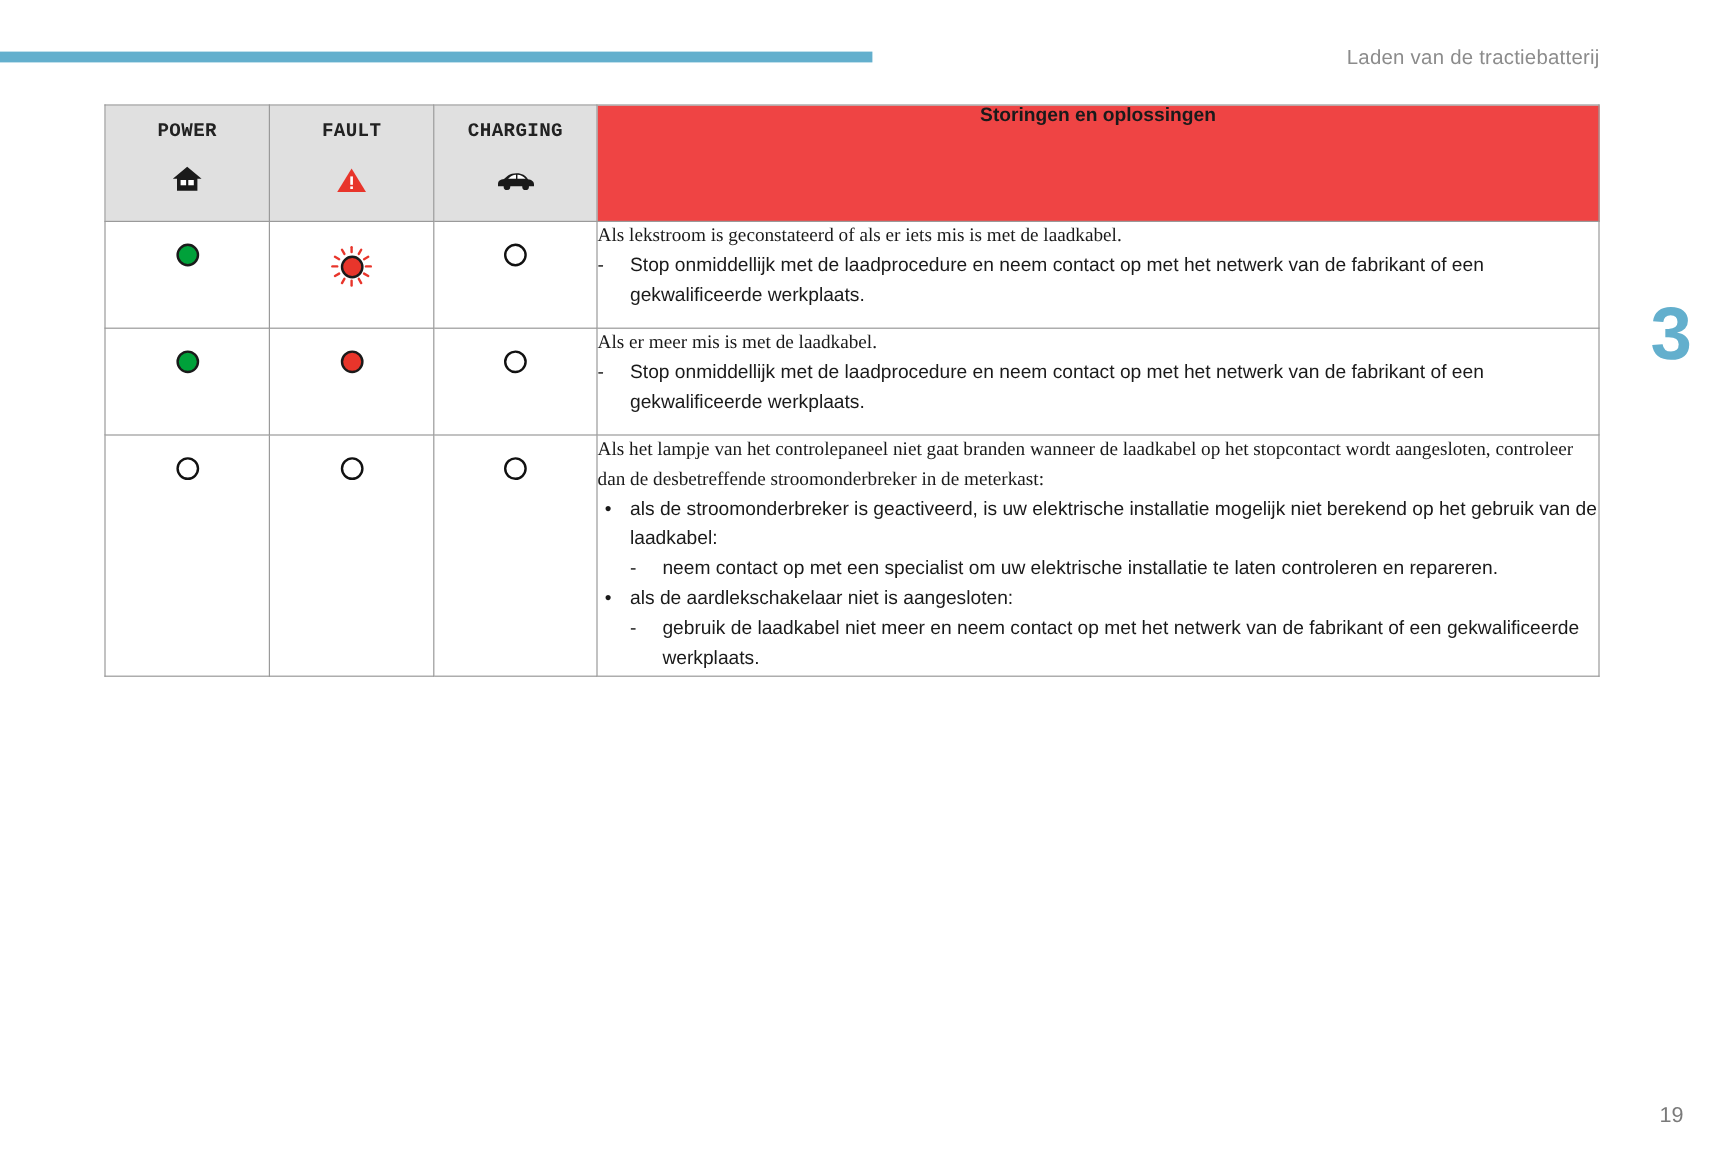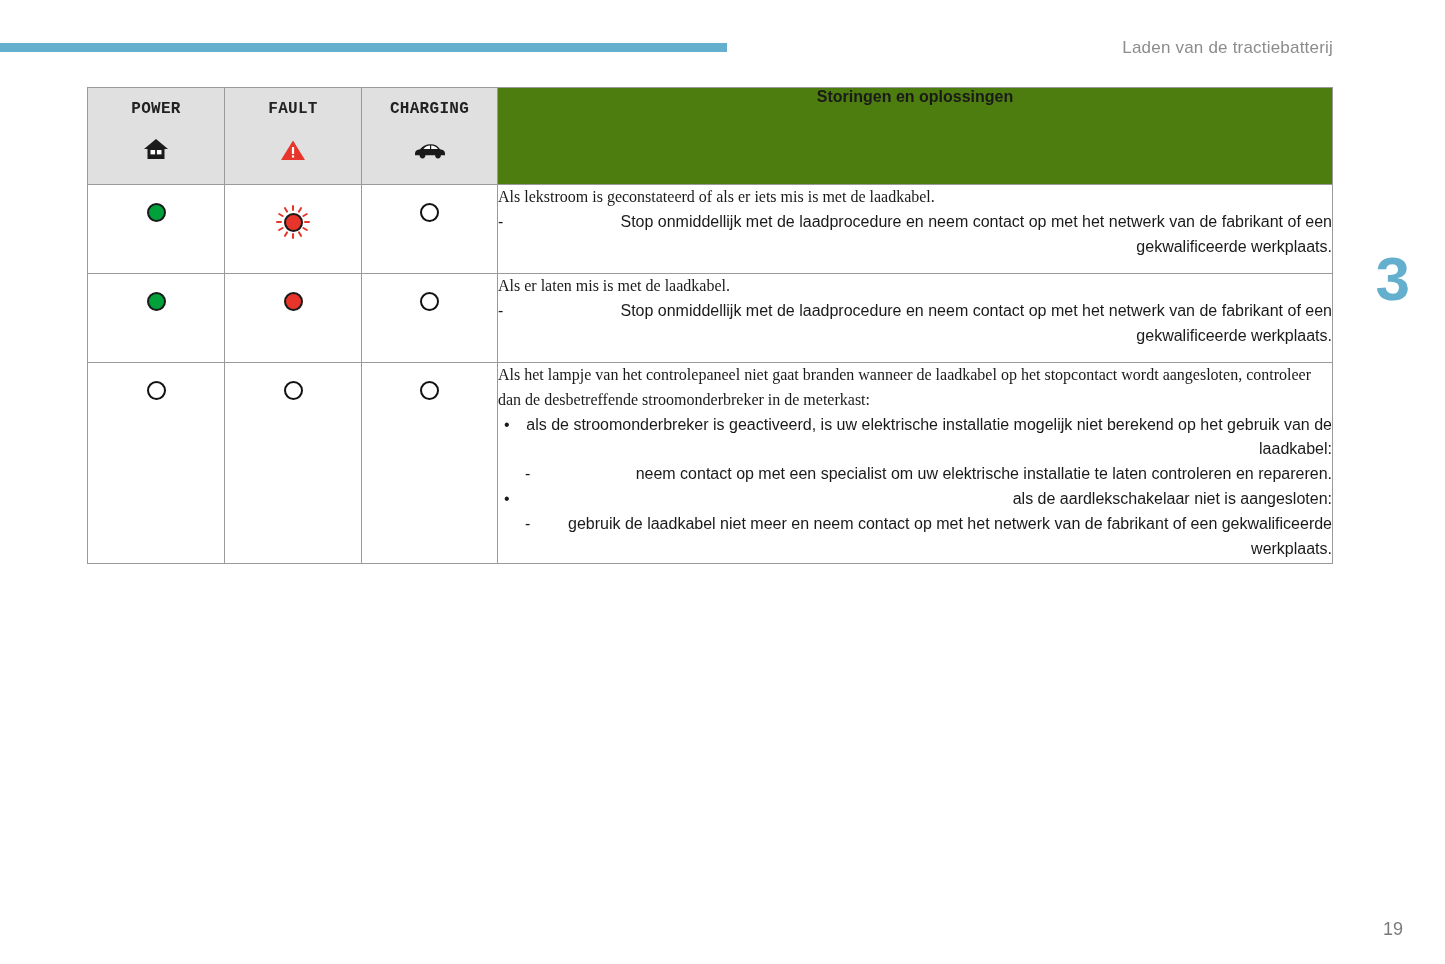--- a/index.html
+++ b/index.html
@@ -89,21 +89,21 @@
     letter-spacing: 0.3px;
   }
   .hdr-icon-wrap {
     height: 40px;
     display: flex;
     align-items: center;
     justify-content: center;
     margin-top: 12px;
   }
   .hdr-desc {
-    background: #4d7c0f;
+    background: #ef4444;
     vertical-align: middle;
     padding: 0 0 0 15px;
     font-size: 16px;
     color: #1a1a1a;
   }
 
   
   .ind-cell {
     text-align: center;
     vertical-align: top;
@@ -177,21 +177,20 @@
     width: 27px;
     text-align: left;
   }
   .bullet-row .mark.dot {
     width: 27px;
     padding-left: 6px;
     box-sizing: border-box;
   }
   .bullet-row .txt {
     flex: 1 1 auto;
-    text-align: right;
   }
   .indent1 { padding-left: 0; }
   .indent2 { padding-left: 27px; }
 
   
   .row1 .ind-cell, .row1 .desc-cell { height: 88px; }
   .row2 .ind-cell, .row2 .desc-cell { height: 88px; }
   .row3 .ind-cell, .row3 .desc-cell { height: 200px; }
 
   
@@ -304,21 +303,21 @@
         <div class="ind-wrap">
           <span class="lamp lamp-red"></span>
         </div>
       </td>
       <td class="ind-cell">
         <div class="ind-wrap">
           <span class="lamp lamp-off"></span>
         </div>
       </td>
       <td class="desc-cell">
-        <p class="lvl0">Als er laten mis is met de laadkabel.</p>
+        <p class="lvl0">Als er meer mis is met de laadkabel.</p>
         <div class="bullet-row indent1">
           <span class="mark">-</span>
           <span class="txt">Stop onmiddellijk met de laadprocedure en neem contact op met het netwerk van de fabrikant of een gekwalificeerde werkplaats.</span>
         </div>
       </td>
     </tr>
 
     <tr class="row3">
       <td class="ind-cell">
         <div class="ind-wrap">

